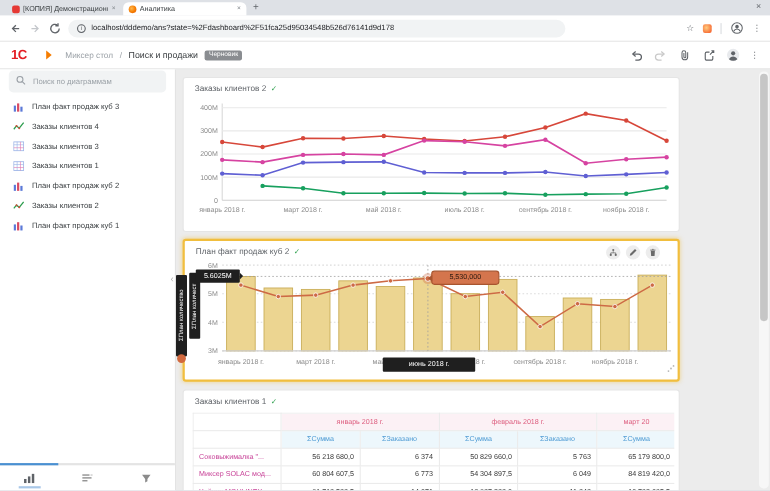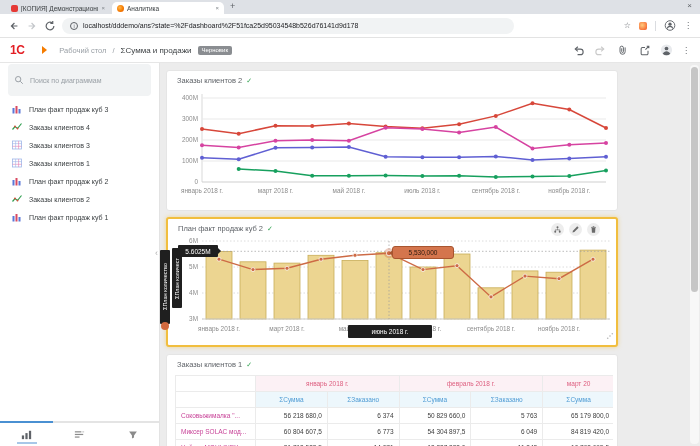--- a/index.html
+++ b/index.html
@@ -41,21 +41,21 @@
   .badge{background:#8a8d91;color:#fff;font-size:6px;padding:1.5px 4px;border-radius:2px;}
   .appbar-right{margin-left:auto;display:flex;align-items:center;gap:9px;}
   .abtn{width:13px;height:13px;display:flex;align-items:center;justify-content:center;}
 
   
   .sidebar{position:absolute;top:63px;left:0;width:160px;bottom:0;background:#fff;border-right:1px solid #e3e3e3;}
   .sb-head{height:23px;display:flex;align-items:center;padding:0 10px;gap:10px;}
   .sb-title{font-size:8px;color:#5f6368;flex:1;}
   .sb-ico{position:relative;width:11px;height:11px;display:flex;align-items:flex-end;justify-content:center;color:#707070;font-size:8px;font-weight:bold;}
   .sb-ico .dot{position:absolute;top:-1px;left:-2px;width:3px;height:3px;border-radius:50%;background:#4a90d2;}
-  .sb-search{margin:1px 8px 4px;height:32px;background:#f1f3f4;border-radius:4px;display:flex;align-items:center;gap:4px;padding:0 6px;}
+  .sb-search{margin:1px 8px 4px;height:20px;background:#f1f3f4;border-radius:4px;display:flex;align-items:center;gap:4px;padding:0 6px;}
   .sb-search input{border:none;background:transparent;outline:none;font-size:7px;color:#3c4043;width:120px;}
   .sb-search input::placeholder{color:#9aa0a6;}
   .s-item{height:18px;display:flex;align-items:center;gap:7px;padding:0 12px;font-size:7px;color:#3c4043;cursor:pointer;}
   .s-ico{width:10px;height:10px;flex:none;}
   .collapse{position:absolute;right:1px;top:185px;font-size:9px;color:#b0b0b0;}
   .sb-bottom{position:absolute;bottom:0;left:0;width:159px;height:25px;border-top:2px solid #e4e4e4;display:flex;background:#fff;}
   .sb-bottom::before{content:"";position:absolute;top:-2px;left:0;width:53px;height:2px;background:#4a90d2;}
   .sb-tab{flex:1;display:flex;align-items:center;justify-content:center;position:relative;}
   .sb-tab.active::after{content:"";position:absolute;bottom:2px;left:50%;margin-left:-10px;width:20px;height:2px;background:#a8c7e8;}
 
@@ -151,23 +151,23 @@
         </span>
       <span class="menu-dots">⋮</span>
     </div>
   </div>
 
   <div class="appbar">
     <span class="logo">
         <span class="logo-text">1С</span>
         <span class="logo-arrow"></span>
       </span>
-    <span class="crumb">Рабочий стол</span>
+    <span class="crumb">Миксер стол</span>
     <span class="crumb-sep">/</span>
-    <span class="page-title">ΣСумма и продажи</span>
+    <span class="page-title">Поиск и продажи</span>
     <span class="badge">Черновик</span>
     <div class="appbar-right">
       <span class="abtn">
           <svg viewBox="0 0 14 14" width="13" height="13">
             <path d="M4 5.5h5a3 3 0 0 1 0 6H6" fill="none" stroke="#5f6368" stroke-width="1.2"></path>
             <path d="M6.3 3 3.5 5.5 6.3 8" fill="none" stroke="#5f6368" stroke-width="1.2"></path>
           </svg>
         </span>
       <span class="abtn">
           <svg viewBox="0 0 14 14" width="13" height="13">

